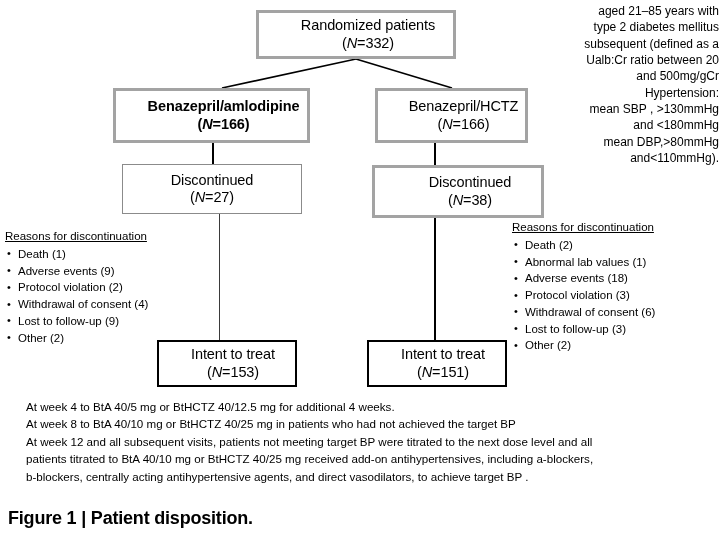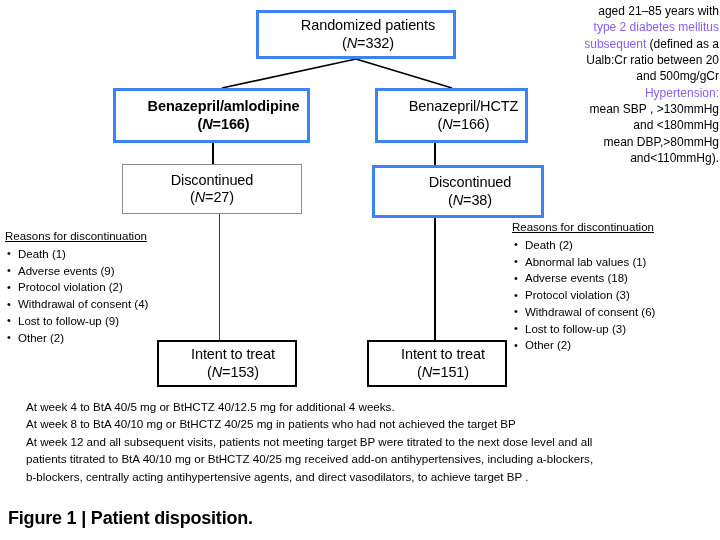--- a/index.html
+++ b/index.html
@@ -25,21 +25,21 @@
     text-align:center;
     line-height:1.18;
     font-size:14.5px;
     letter-spacing:-0.1px;
     z-index:3;
   }
   .box .l1{white-space:nowrap;}
   .box .l2{white-space:nowrap;}
   .box .l2 .ital{font-style:italic;}
 
-  .bd-thick{border:3px solid #3b82f6;padding-left:24px;}
+  .bd-thick{border:3px solid #a3a3a3;padding-left:24px;}
   .bd-med{border:2px solid #000;padding-left:12px;}
   .bd-gray{border:1.5px solid #8b8b8b;}
 
   
   #box-randomized      {left:256px; top:10px;  width:200px; height:49px;}
   #box-arm-left        {left:113px; top:88px;  width:197px; height:55px;font-weight:bold;}
   #box-arm-right       {left:375px; top:88px;  width:153px; height:55px;text-align:right;}
   #box-disc-left       {left:122px; top:164px; width:180px; height:50px;}
   #box-disc-right      {left:372px; top:165px; width:172px; height:53px;}
   #box-itt-left        {left:157px; top:340px; width:140px; height:47px;}
@@ -67,21 +67,21 @@
   }
   #reasons-left  {left:5px;  top:228px;}
   #reasons-right {left:512px;top:219px;}
 
   
   #criteria{
     position:absolute;left:549px;top:3px;width:170px;
     font-size:12px;line-height:1.36;z-index:4;text-align:right;
   }
   #criteria .ln{white-space:nowrap;}
-  #criteria .hl{color:#8b5cf6;}
+  #criteria .hl{color:#000000;}
 
   
   #protocol{
     position:absolute;left:26px;top:398px;width:690px;
     font-size:11.6px;line-height:1.50;z-index:4;
   }
   #protocol .ln{white-space:nowrap;}
 
   
   #caption{

